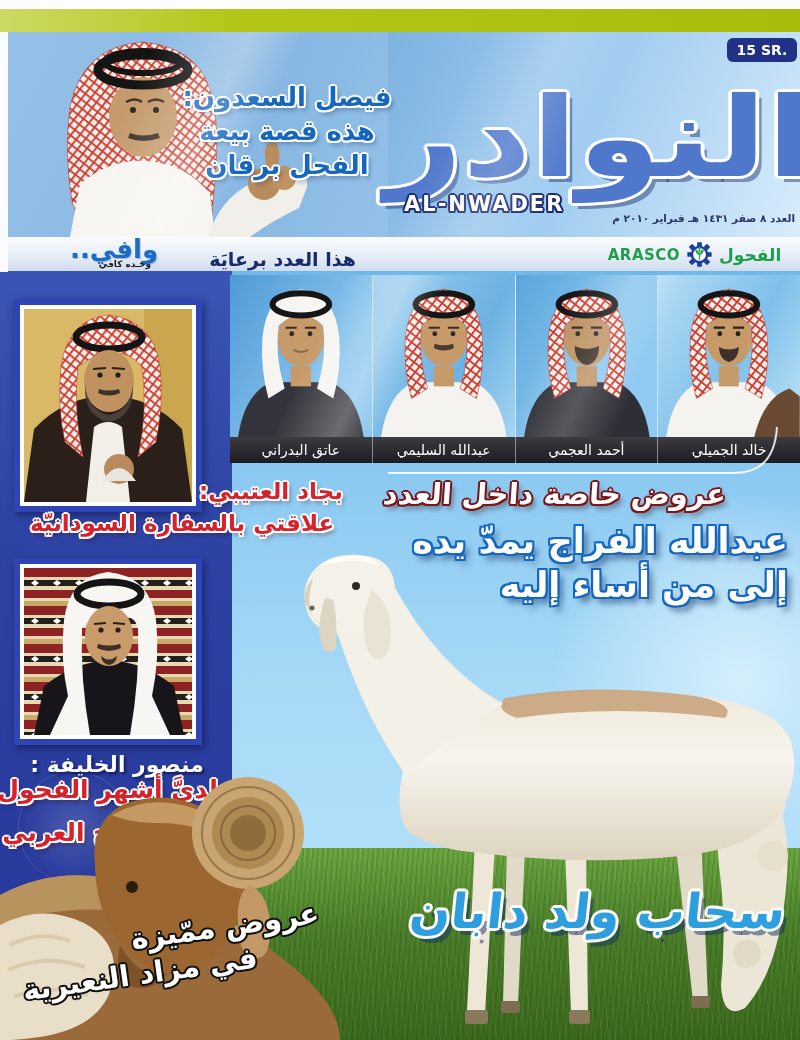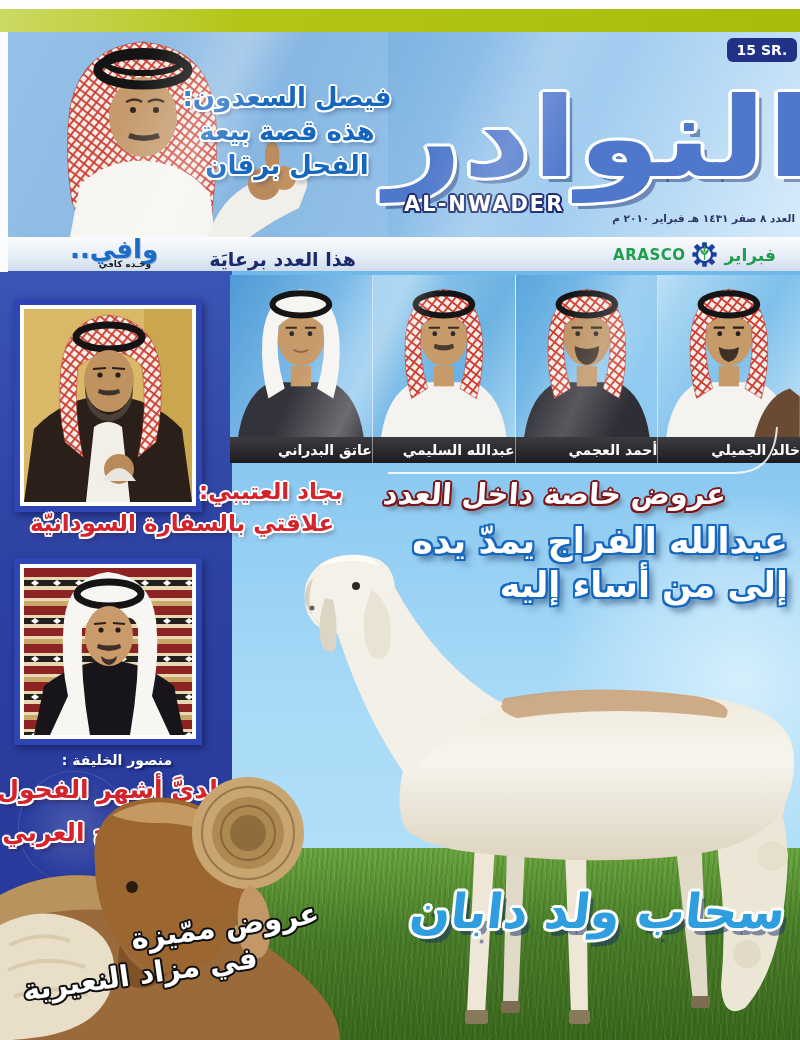--- a/index.html
+++ b/index.html
@@ -67,21 +67,21 @@
   #portraits-row{left:230px;top:4px;width:570px;height:162px;display:flex;}
   .pcell{position:relative;width:142.5px;height:162px;border-right:1px solid rgba(255,255,255,.65);}
   .pcell:last-child{border-right:none;}
   .pc1{background:linear-gradient(120deg,#4f9ad6,#8cc6ee 70%);}
   .pc2{background:linear-gradient(120deg,#9fd0f0,#6cb2e2 60%,#a5d5f2);}
   .pc3{background:linear-gradient(120deg,#5aa6dd,#90caf0 65%);}
   .pc4{background:linear-gradient(120deg,#b5ddf5,#7fc0ea 55%,#c2e4f8);}
   .pcell svg{position:absolute;inset:0;}
   #name-strip{left:230px;top:166px;width:570px;height:26px;display:flex;
       background:linear-gradient(180deg,#3c3c40,#1c1c20);}
-  .ncell{flex:1;line-height:26px;color:#fff;font-size:14px;font-weight:bold;
+  .ncell{flex:1;line-height:26px;text-align:center;color:#fff;font-size:14px;font-weight:normal;
          border-right:1px solid rgba(255,255,255,.45);}
   .ncell:last-child{border-right:none;}
 
   #curve-line{left:380px;top:150px;width:420px;height:62px;}
 
   #offers-banner{left:382px;top:206px;width:345px;font-size:29px;font-weight:bold;color:#fff;
       transform:skewX(-4deg);
       text-shadow:-2px 0 0 #7c1518,2px 0 0 #7c1518,0 -2px 0 #7c1518,0 2px 0 #7c1518,
                   -1.5px -1.5px 0 #7c1518,1.5px -1.5px 0 #7c1518,-1.5px 1.5px 0 #7c1518,1.5px 1.5px 0 #7c1518,
                   4px 5px 5px rgba(40,0,0,.4);}
@@ -95,21 +95,21 @@
   .photo-inner{border:4px solid #fff;position:relative;overflow:hidden;}
   #bajjad-photo{left:14px;top:28px;}
   #mansour-photo{left:14px;top:287px;}
 
   .red-head{font-weight:bold;color:#d5222b;
       text-shadow:-2px 0 0 #fff,2px 0 0 #fff,0 -2px 0 #fff,0 2px 0 #fff,
                   -1.5px -1.5px 0 #fff,1.5px -1.5px 0 #fff,-1.5px 1.5px 0 #fff,1.5px 1.5px 0 #fff,
                   3px 4px 4px rgba(60,0,0,.35);}
   #bajjad-line1{left:196px;top:207px;width:150px;font-size:23px;}
   #bajjad-line2{left:8px;top:239px;width:348px;font-size:23px;}
-  #mansour-intro{left:28px;top:481px;width:178px;font-size:14px;font-weight:bold;color:#fff;
+  #mansour-intro{left:28px;top:481px;width:178px;font-size:22px;font-weight:bold;color:#fff;
       text-shadow:2px 2px 3px rgba(0,0,40,.6);}
   #mansour-line1{left:16px;top:504px;width:202px;font-size:25px;}
   #mansour-line2{left:16px;top:547px;width:202px;font-size:25px;}
 
   #grass{left:222px;top:577px;width:578px;height:192px;
      background:linear-gradient(180deg,#6aa63f,#4a7d28 45%,#3a681d);}
   #grass::after{content:'';position:absolute;inset:0;
      background:repeating-linear-gradient(95deg,rgba(20,50,10,.14) 0 2px,transparent 2px 5px),
                 repeating-linear-gradient(85deg,rgba(255,255,255,.07) 0 1px,transparent 1px 7px);}
   #sheep{left:255px;top:275px;width:545px;height:494px;}
@@ -204,21 +204,21 @@
           <rect x="27.5" y="5.5" width="7" height="7" rx="1" transform="rotate(45 31 9)"></rect>
           <rect x="5.5" y="27.5" width="7" height="7" rx="1" transform="rotate(45 9 31)"></rect>
           <rect x="27.5" y="27.5" width="7" height="7" rx="1" transform="rotate(45 31 31)"></rect>
         </g>
         <circle cx="20" cy="20" r="9.5" fill="#fff"></circle>
         <path d="M20 28 L20 18" stroke="#2aa14d" stroke-width="1.8"></path>
         <path d="M20 21 Q13.5 19 13.5 12 Q20 14 20 21 Z" fill="#2aa14d"></path>
         <path d="M20 21 Q26.5 19 26.5 12 Q20 14 20 21 Z" fill="#2aa14d"></path>
         <path d="M20 17 Q17 12 20 6.5 Q23 12 20 17 Z" fill="#2aa14d"></path>
       </svg>
-      <span class="ar rtl">فبراير</span>
+      <span class="ar rtl">الفحول</span>
     </div>
   </div>
 
   <div id="main" class="abs">
     <div id="big-circle" class="abs"></div>
     <div id="left-column" class="abs">
       <div id="bubble1" class="abs bubble"></div>
       <div id="bubble2" class="abs bubble"></div>
       <div id="flare" class="abs bubble"></div>
     </div>

